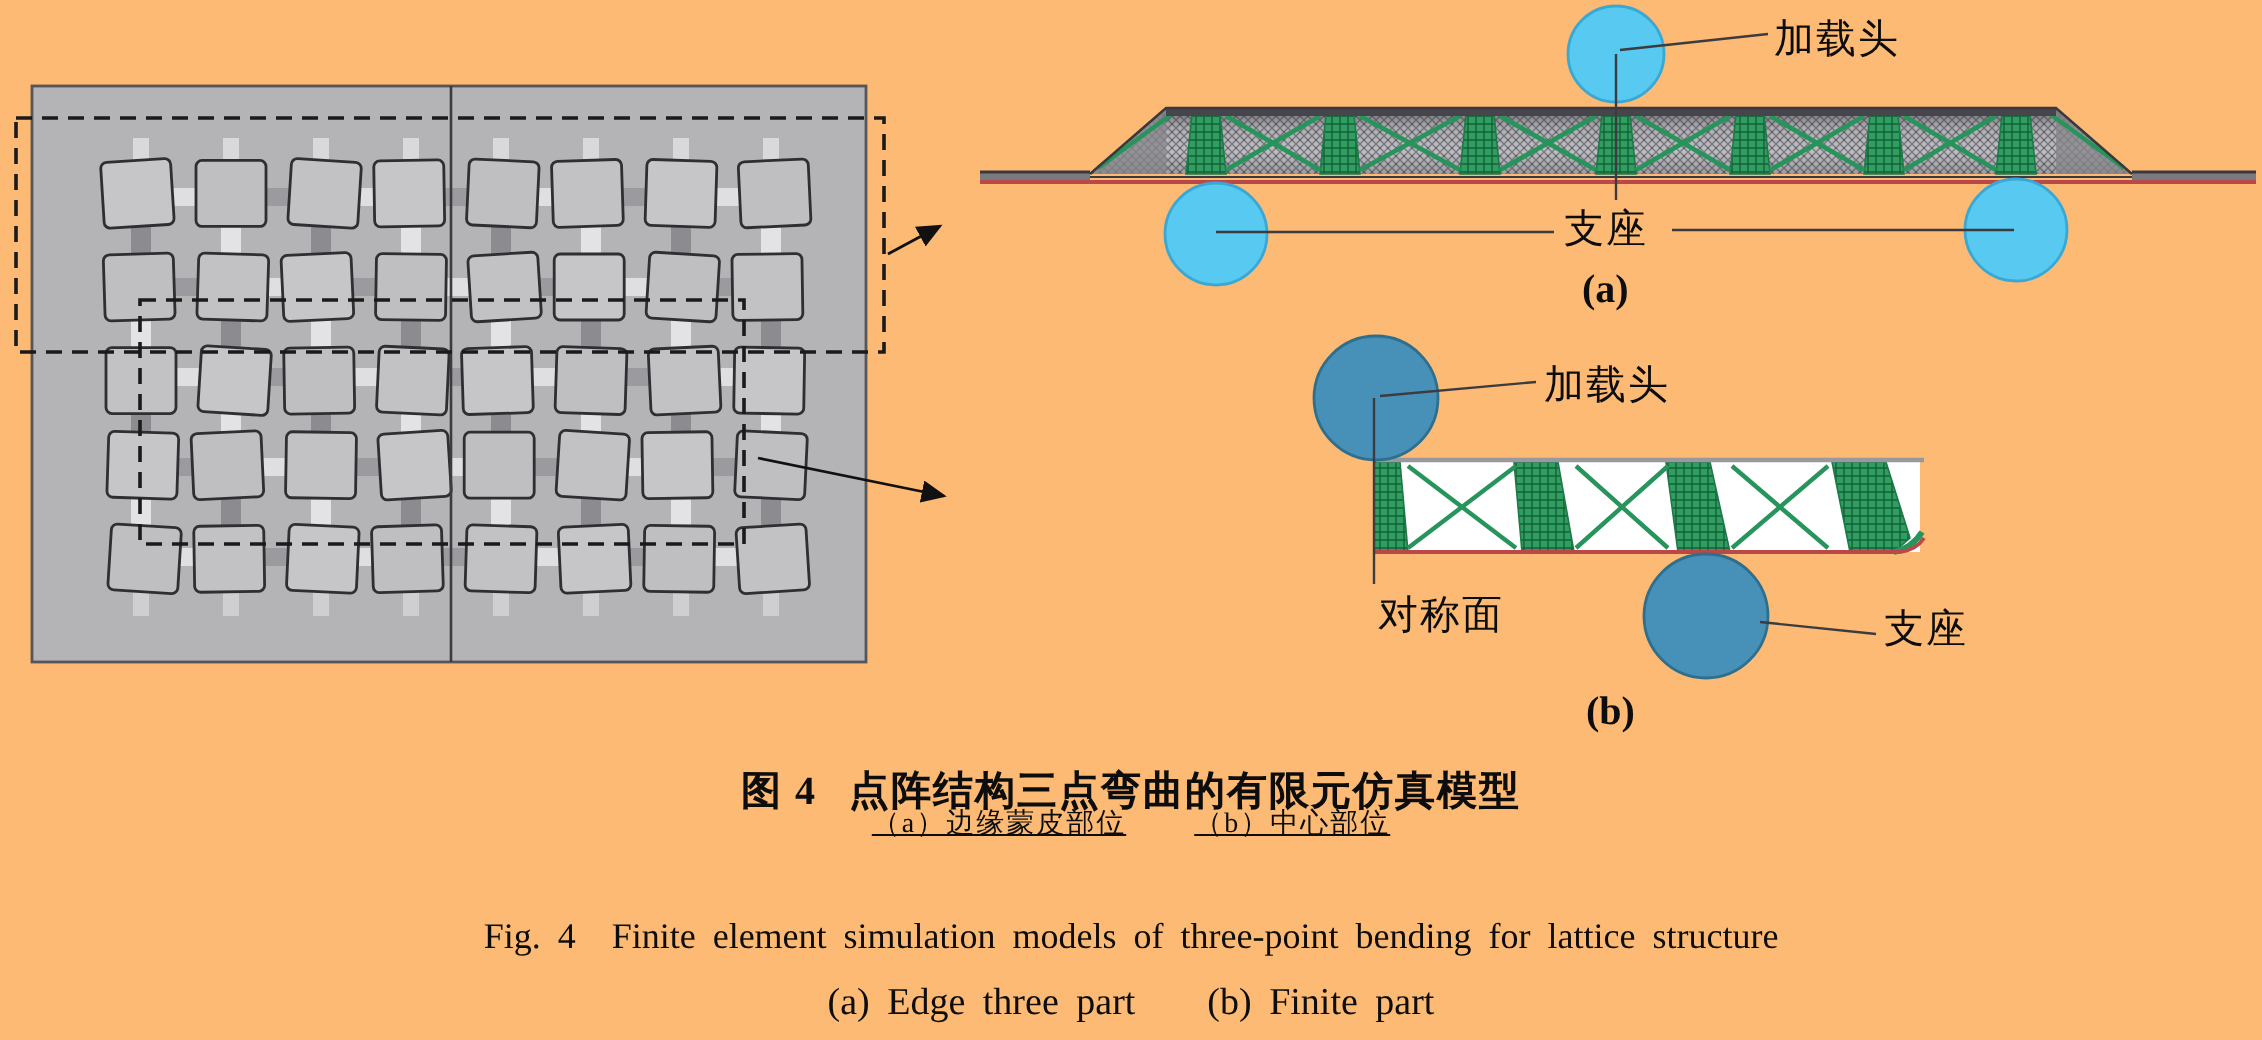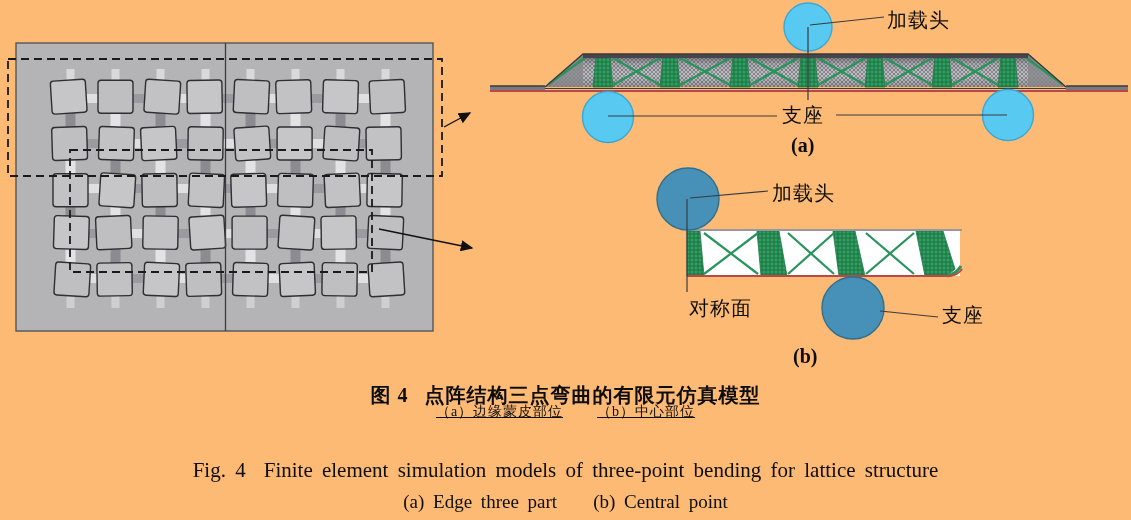--- a/index.html
+++ b/index.html
@@ -11,21 +11,21 @@
   .callout{
     position:absolute;font-size:20px;line-height:22px;white-space:nowrap;color:#0d0d0d;
     letter-spacing:1px;
   }
   .tag{position:absolute;font-size:20px;font-weight:700;white-space:nowrap;color:#0d0d0d;}
   .cap{position:absolute;left:0;width:1131px;text-align:center;white-space:nowrap;color:#0d0d0d;}
   .cap1{top:382px;font-size:20px;font-weight:700;letter-spacing:1px;}
   .cap1 .lbl{margin-right:16px;}
   .cap2{top:403px;font-size:14px;font-weight:400;letter-spacing:1px;text-decoration:underline;}
   .cap2 .gap{display:inline-block;width:34px;}
-  .cap3{top:458px;font-size:21px;word-spacing:4px;}
+  .cap3{top:458px;font-size:18px;word-spacing:4px;}
   .cap3 .lbl{margin-right:18px;}
   .cap4{top:491px;font-size:19px;word-spacing:4px;}
   .cap4 .gap{display:inline-block;width:36px;}
   .thinln{stroke:#3b3b40;stroke-width:1.2;}
   .edge{stroke:#3a3a3e;}
 </style>
 </head>
 <body>
 
 <div class="canvas">
@@ -278,15 +278,15 @@
   <div class="cap cap1">
     <span class="lbl">图 4</span><span>点阵结构三点弯曲的有限元仿真模型</span>
   </div>
   <div class="cap cap2">
     <span>（a）边缘蒙皮部位</span><span class="gap"></span><span>（b）中心部位</span>
   </div>
   <div class="cap cap3">
     <span class="lbl">Fig. 4</span><span>Finite element simulation models of three-point bending for lattice structure</span>
   </div>
   <div class="cap cap4">
-    <span>(a) Edge three part</span><span class="gap"></span><span>(b) Central point</span>
+    <span>(a) Edge three part</span><span class="gap"></span><span>(b) Finite part</span>
   </div>
 </div>
 
 </body></html>

